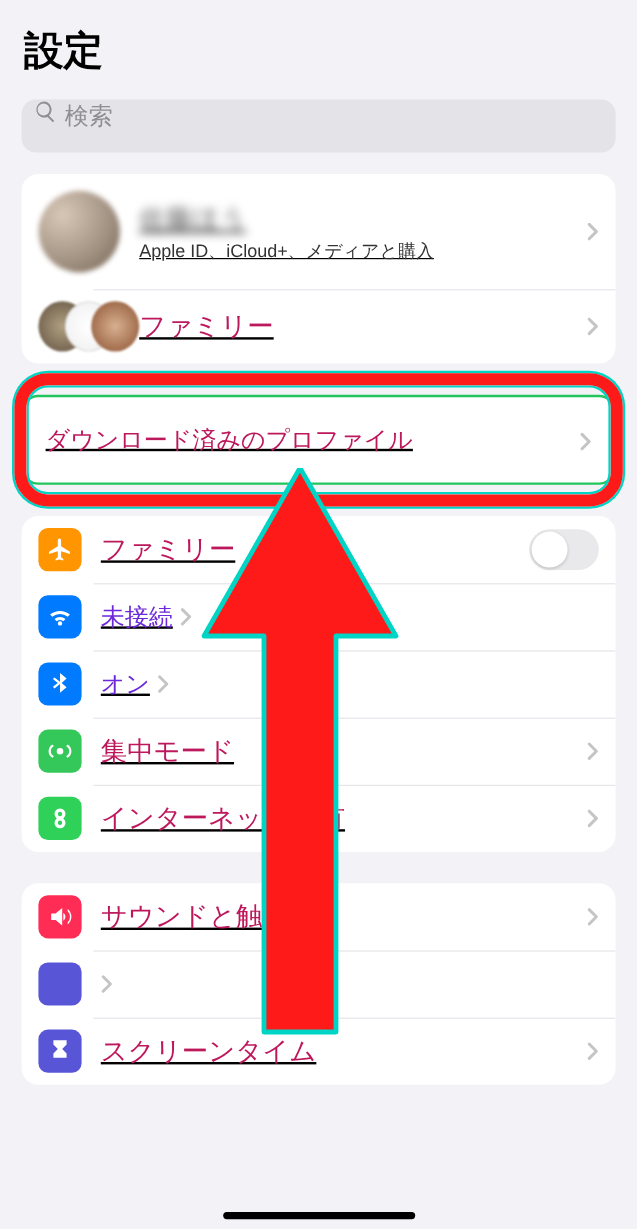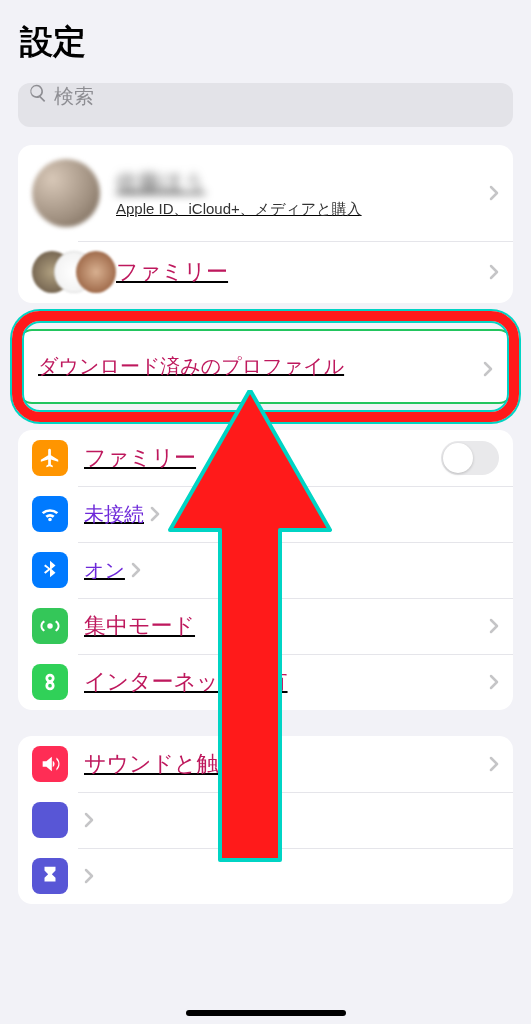--- a/index.html
+++ b/index.html
@@ -309,20 +309,23 @@
     <span class="chevron"><svg viewBox="0 0 10 16">
           <path d="M2 2l6 6-6 6"></path>
         </svg></span>
   </div>
   <div class="row">
     <div class="icon-box bg-indigo">
         <svg viewBox="0 0 24 24">
           <path d="M6 2h12v4l-4 4 4 4v4H6v-4l4-4-4-4V2z"></path>
         </svg>
       </div>
+    <div class="row-text">
+        <div class="row-title">スクリーンタイム</div>
+      </div>
     <span class="chevron"><svg viewBox="0 0 10 16">
           <path d="M2 2l6 6-6 6"></path>
         </svg></span>
   </div>
 </div>
 
 <svg class="arrow-overlay" viewBox="0 0 200 480">
   <polygon points="100,0 180,140 130,140 130,470 70,470 70,140 20,140" fill="#ff1a1a" stroke="#00d4c4" stroke-width="4" stroke-linejoin="round"></polygon>
 </svg>
 

